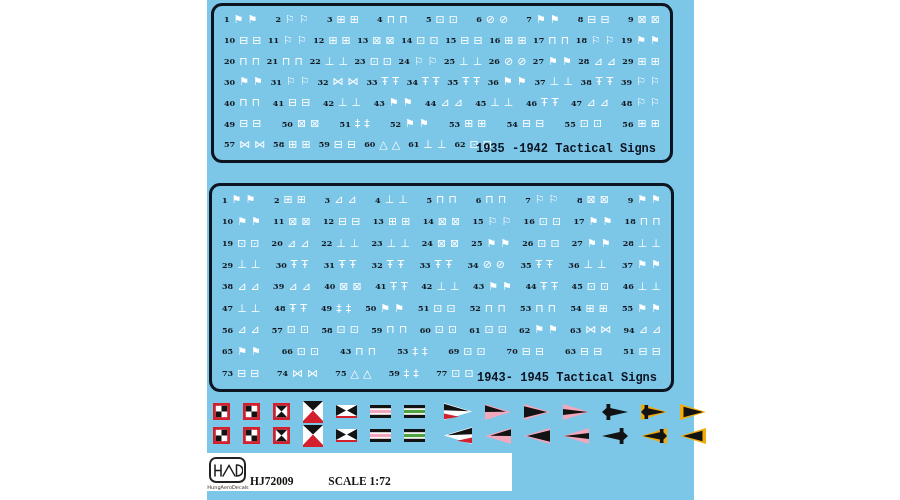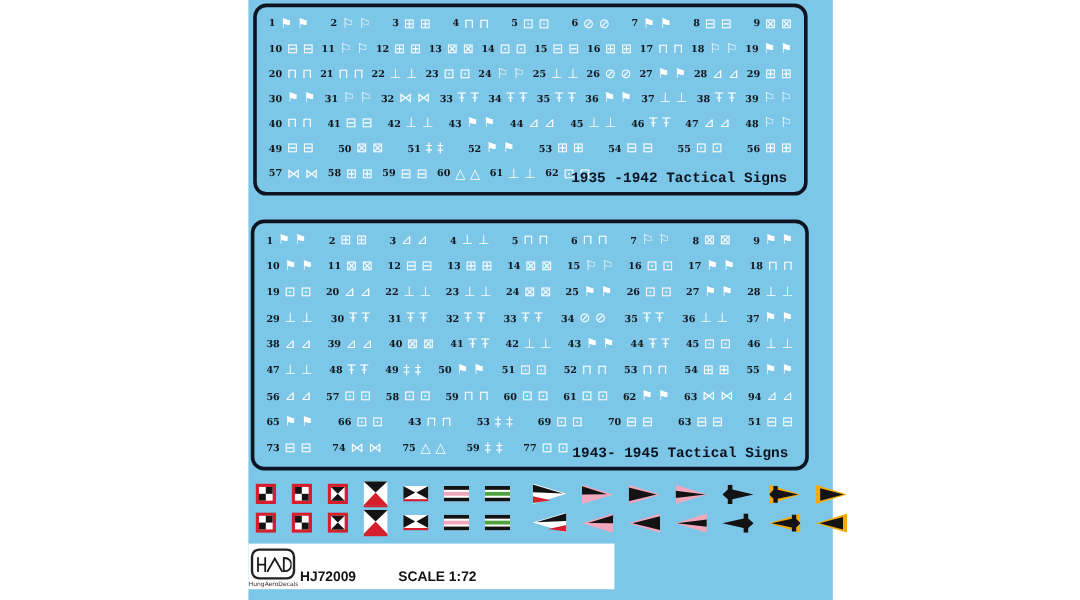--- a/index.html
+++ b/index.html
@@ -24,21 +24,21 @@
   .flag.ml{margin-left:6px;}
   .mirror svg{transform:scaleX(-1);}
   .footer-strip{position:absolute;left:207px;top:453px;width:305px;height:38px;background:#ffffff;}
   .logo-box{position:absolute;left:2px;top:4px;width:37px;height:26px;background:#ffffff;
             border:2px solid #222222;border-radius:7px;box-sizing:border-box;
             display:flex;align-items:center;justify-content:center;}
   .logo-sub{position:absolute;left:0px;top:31px;width:42px;text-align:center;font-size:5px;
             color:#3b2d22;white-space:nowrap;}
   .footer-title{position:absolute;left:250px;top:459px;font-family:"DejaVu Serif",serif;
                 font-weight:bold;font-size:10.5px;color:#15130f;white-space:nowrap;letter-spacing:0.3px;}
-  .footer-line2{position:absolute;left:250px;top:475px;font-family:Liberation Sans, sans-serif;
+  .footer-line2{position:absolute;left:250px;top:475px;font-family:Liberation Serif, serif;
                 font-weight:bold;font-size:11.5px;color:#15130f;white-space:nowrap;}
   .footer-line2 .scale{margin-left:32px;}
 </style>
 </head>
 <body>
 
 <div class="page">
   <div class="sheet" id="sheet" style="background: rgb(124, 198, 232);">
 
     <div class="box box1">

